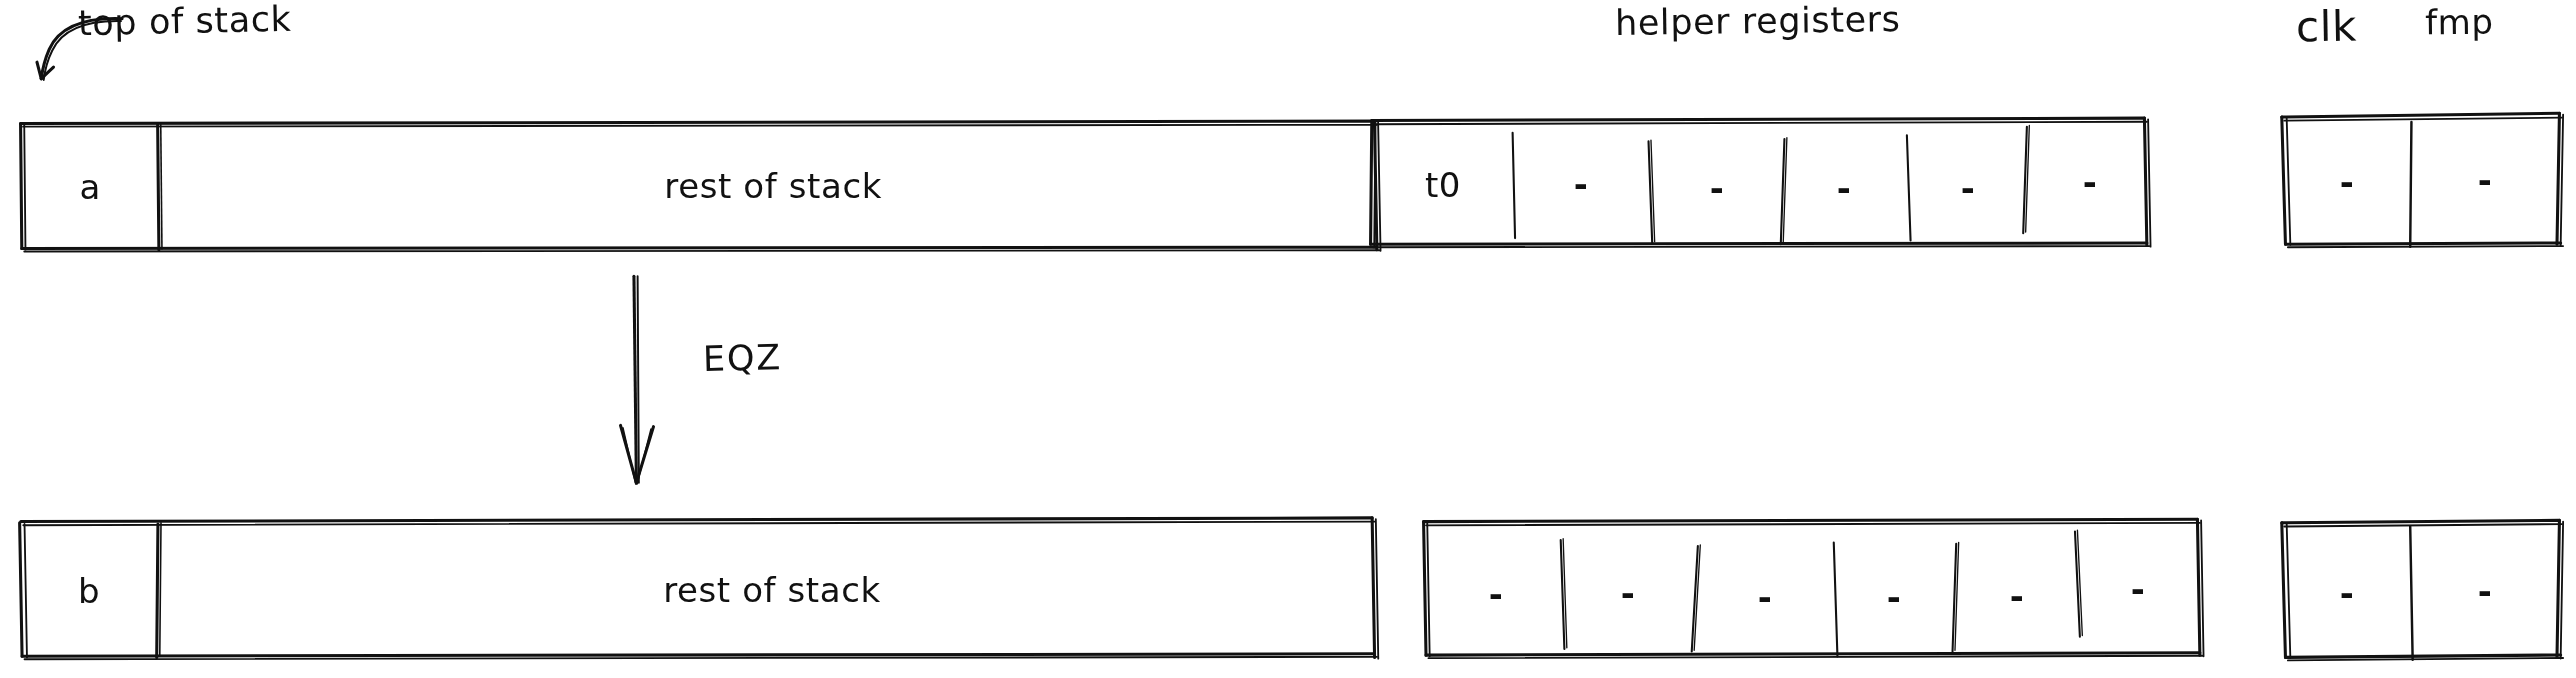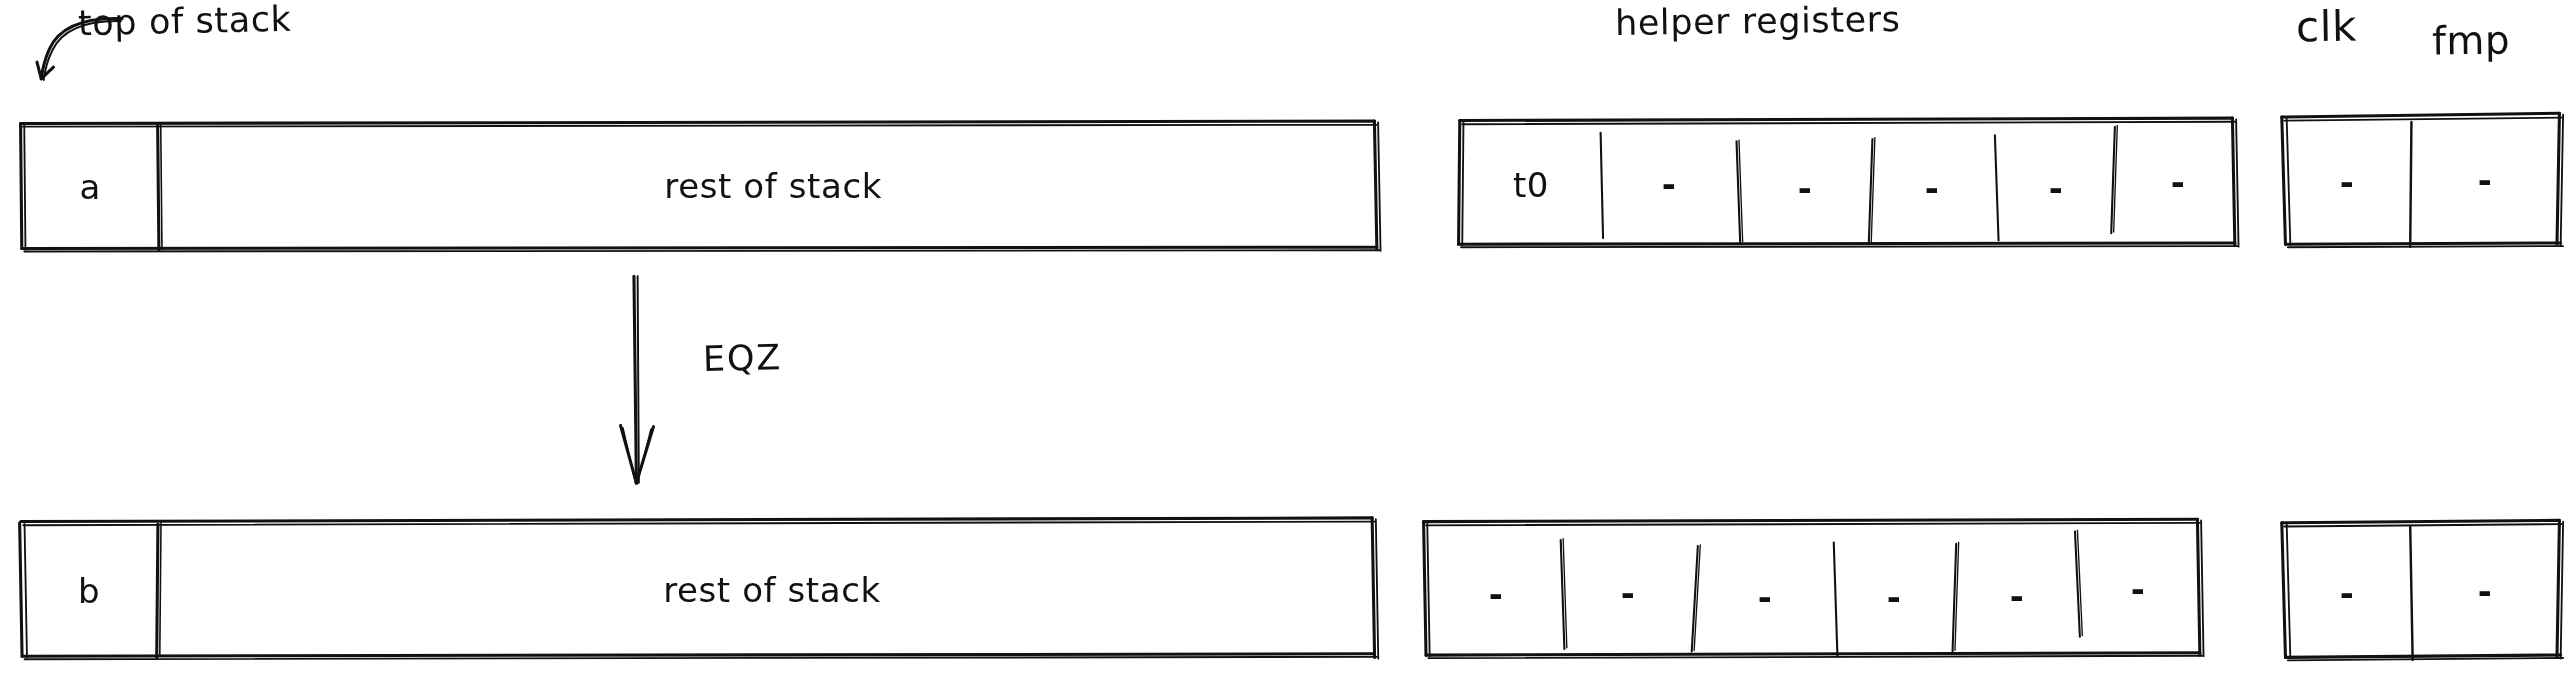--- a/index.html
+++ b/index.html
@@ -49,24 +49,23 @@
   .label-clk {
     position: absolute;
     left: 2296px;
     top: 2.4px;
     font-size: 42px;
     transform: rotate(-1deg);
   }
   .label-fmp {
     position: absolute;
     left: 2425px;
-    top: 18px;
-    font-size: 39px;
+    top: 2px;
+    font-size: 34px;
     transform: rotate(-0.6deg);
-    margin-left: 7px;
   }
   .label-eqz {
     position: absolute;
     left: 703px;
     top: 338px;
     font-size: 35px;
     letter-spacing: 1.8px;
     transform: rotate(-1.5deg);
   }
 
@@ -152,21 +151,21 @@
 
       <path d="M238 16 L240 220" stroke="#111111" stroke-width="5" stroke-linecap="round"></path>
       <path d="M243 14 L245 219" stroke="#111111" stroke-width="2.6" stroke-linecap="round"></path>
     </svg>
     <div class="overlay">
       <div class="hand cell-text big" style="left:78px; top:72px;">a</div>
       <div class="hand cell-text big" style="left:761px; top:71px;">rest of stack</div>
     </div>
   </div>
 
-  <div class="box" style="left:1450px; top:113px; width:791px; height:140px;">
+  <div class="box" style="left:1362px; top:113px; width:791px; height:140px;">
     <svg width="791" height="140" viewBox="0 0 1292 228" fill="none">
       <path d="M16 12 L1278 8" stroke="#111111" stroke-width="5" stroke-linecap="round"></path>
       <path d="M20 18 L1282 14" stroke="#111111" stroke-width="3" stroke-linecap="round"></path>
       <path d="M16 12 L14 214" stroke="#111111" stroke-width="5" stroke-linecap="round"></path>
       <path d="M22 14 L20 216" stroke="#111111" stroke-width="3" stroke-linecap="round"></path>
       <path d="M14 214 L1282 212" stroke="#111111" stroke-width="5" stroke-linecap="round"></path>
       <path d="M18 219 L1286 217" stroke="#111111" stroke-width="3" stroke-linecap="round"></path>
       <path d="M1278 8 L1282 216" stroke="#111111" stroke-width="5" stroke-linecap="round"></path>
       <path d="M1284 10 L1288 218" stroke="#111111" stroke-width="3" stroke-linecap="round"></path>
 

